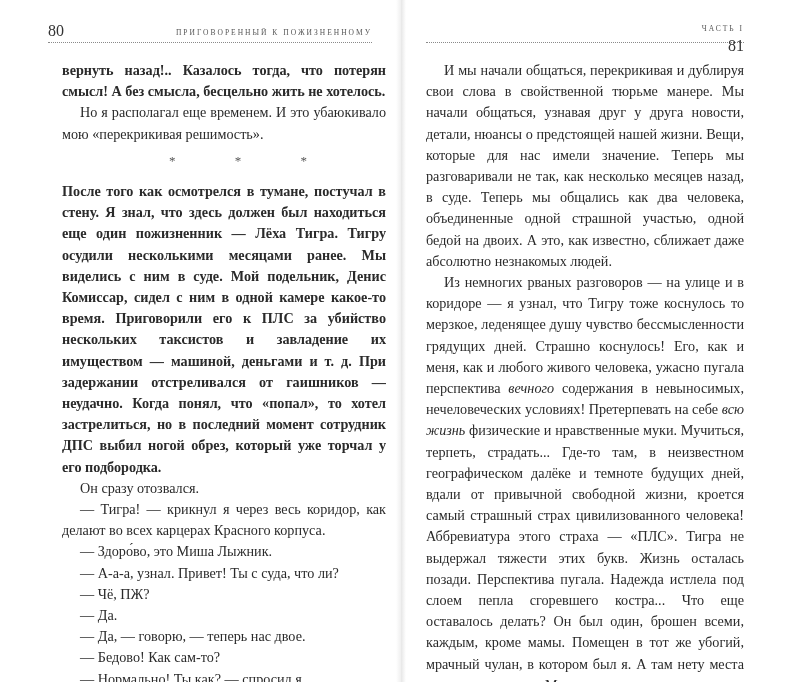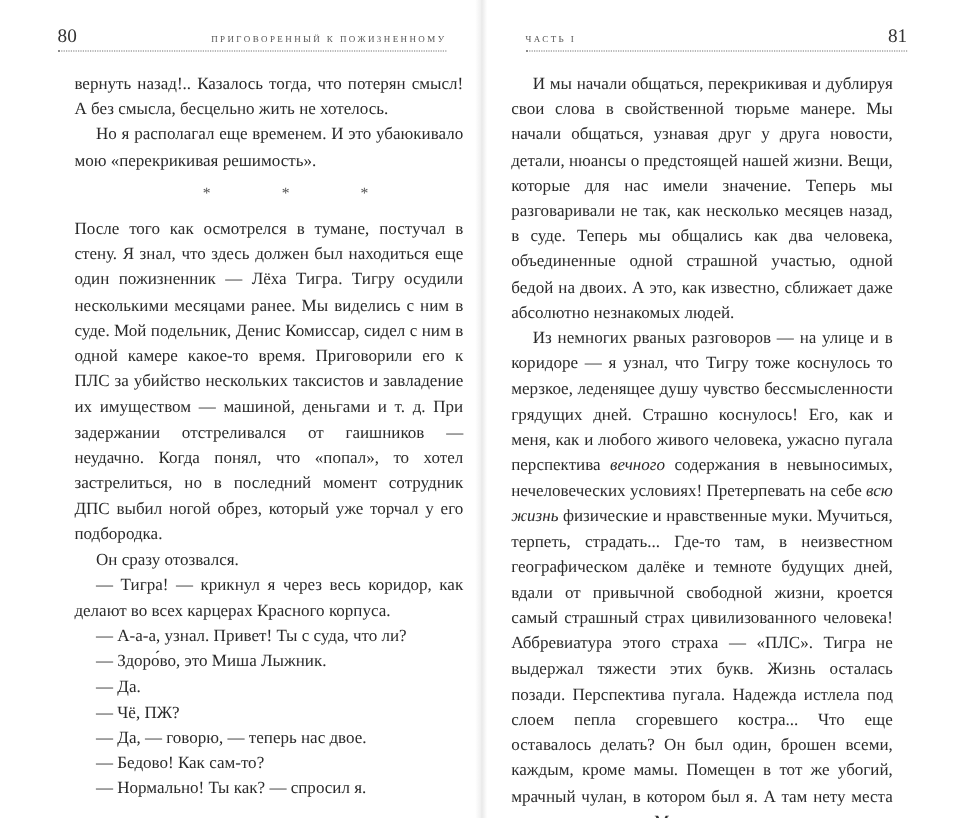--- a/index.html
+++ b/index.html
@@ -18,34 +18,34 @@
   .page { position: absolute; top: 0; height: 682px; }
   .page-left { left: 0; width: 400px; }
   .page-right { left: 400px; width: 400px; }
 
   .running-head {
     position: absolute; top: 24px; height: 18px;
     border-bottom: 1px dotted #8a8a8a;
     display: flex; align-items: flex-end; justify-content: space-between;
   }
   .page-left .running-head { left: 48px; width: 324px; }
-  .page-right .running-head { left: 38px; width: 318px; }
+  .page-right .running-head { left: 26px; width: 318px; flex-direction: column; }
   .folio { font-size: 16px; line-height: 16px; padding-bottom: 3px; color: #333; }
   .head-title {
     font-size: 7.5px; letter-spacing: 2px; font-weight: normal; color: #555;
     padding-bottom: 5px; text-transform: uppercase;
   }
 
   .text-block { position: absolute; font-size: 14.2px; line-height: 21.2px; }
   .page-left .text-block { left: 62px; width: 324px; }
   .page-right .text-block { left: 26px; width: 318px; }
 
   p { margin: 0; text-align: justify; hyphens: manual; }
   p.indent { text-indent: 18px; }
-  p.noindent { text-indent: 0; }
+  p.noindent { text-indent: 0; font-weight: bold; }
   .dinkus {
     text-align: center; letter-spacing: 28px; font-size: 13px; color: #555;
     padding-left: 28px;
   }
   em { }
 </style>
 </head>
 <body>
 
 <div class="spread">
@@ -61,24 +61,24 @@
       <p class="noindent">вернуть назад!.. Казалось тогда, что потерян смысл! А без смысла, бесцельно жить не хотелось.</p>
       <p class="indent">Но я располагал еще временем. И это убаюкивало мою «перекрикивая решимость».</p>
     </div>
 
     <div class="text-block dinkus" style="top:150px;">* * *</div>
 
     <div class="text-block" style="top:181px;">
       <p class="noindent">После того как осмотрелся в тумане, постучал в стену. Я знал, что здесь должен был находиться еще один пожизненник — Лёха Тигра. Тигру осудили несколькими месяцами ранее. Мы виделись с ним в суде. Мой подельник, Денис Комиссар, сидел с ним в одной камере какое-то время. Приговорили его к ПЛС за убийство нескольких таксистов и завладение их имуществом — машиной, деньгами и т. д. При задержании отстреливался от гаишников — неудачно. Когда понял, что «попал», то хотел застрелиться, но в последний момент сотрудник ДПС выбил ногой обрез, который уже торчал у его подбородка.</p>
       <p class="indent">Он сразу отозвался.</p>
       <p class="indent">— Тигра! — крикнул я через весь коридор, как делают во всех карцерах Красного корпуса.</p>
+      <p class="indent">— Здоро́во, это Миша Лыжник.</p>
       <p class="indent">— А-а-а, узнал. Привет! Ты с суда, что ли?</p>
-      <p class="indent">— Здоро́во, это Миша Лыжник.</p>
+      <p class="indent">— Чё, ПЖ?</p>
       <p class="indent">— Да.</p>
-      <p class="indent">— Чё, ПЖ?</p>
       <p class="indent">— Да, — говорю, — теперь нас двое.</p>
       <p class="indent">— Бедово! Как сам-то?</p>
       <p class="indent">— Нормально! Ты как? — спросил я.</p>
 
     </div>
   </div>
 
   <div class="page page-right">
     <div class="running-head">
       <span class="head-title">Часть I</span>

